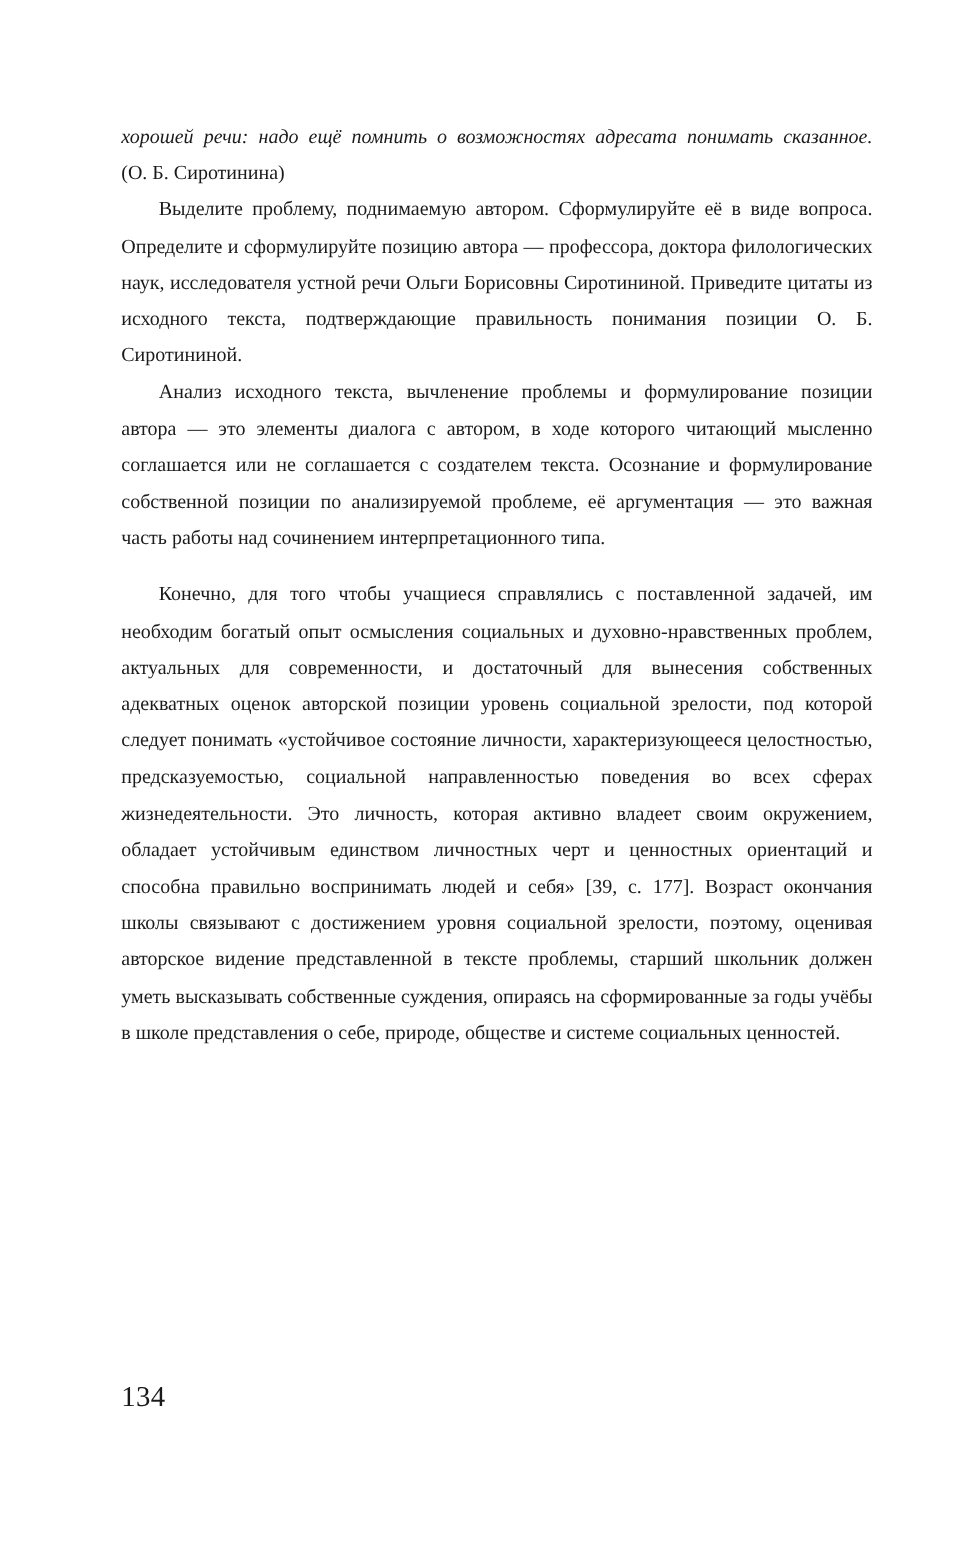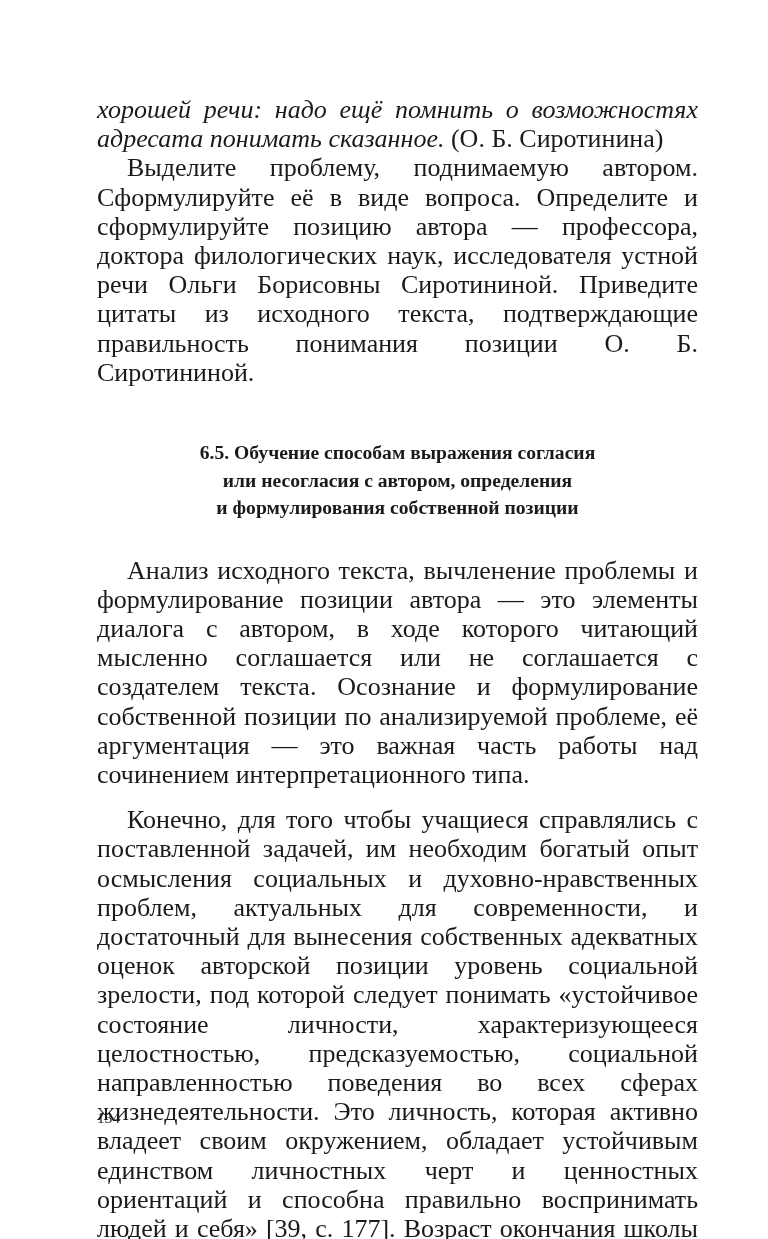--- a/index.html
+++ b/index.html
@@ -25,21 +25,21 @@
     background: #ffffff;
   }
   .text-column {
     position: absolute;
     left: 97px;
     top: 95px;
     width: 601px;
   }
   p {
     margin: 0;
-    font-size: 26px;
+    font-size: 16px;
     line-height: 29.2px;
     text-align: justify;
     text-justify: inter-word;
     hyphens: manual;
   }
   .epigraph-tail {
     font-style: italic;
   }
   .epigraph-tail .attrib {
     font-style: normal;
@@ -58,42 +58,37 @@
   .heading .line {
     display: block;
   }
   .body-block p + p {
     margin-top: 16px;
   }
   .folio {
     position: absolute;
     left: 97px;
     top: 1106px;
-    font-size: 15px;
+    font-size: 23px;
     line-height: 24px;
     letter-spacing: 0.3px;
   }
   .nb { white-space: nowrap; }
 </style>
 </head>
 <body>
 
 <div class="page">
 
   <div class="text-column">
 
     <p class="epigraph-tail"><span>хорошей речи: надо ещё помнить о возможностях адресата понимать сказанное.</span> <span class="attrib nb">(О. Б. Сиротинина)</span></p>
 
     <p class="indent">Выделите проблему, поднимаемую автором. Сформулируйте её в виде вопроса. Определите и сформулируйте позицию автора — профессора, доктора филологических наук, исследователя устной речи Ольги Борисовны Сиротининой. Приведите цитаты из исходного текста, подтверждающие правильность понимания позиции О. Б. Сиротининой.</p>
 
-    <div class="heading">
-      <span class="line">6.5. Обучение способам выражения согласия</span>
-      <span class="line">или несогласия с автором, определения</span>
-      <span class="line">и формулирования собственной позиции</span>
-    </div>
 
     <div class="body-block">
       <p class="indent">Анализ исходного текста, вычленение проблемы и формулирование позиции автора — это элементы диалога с автором, в ходе которого читающий мысленно соглашается или не соглашается с создателем текста. Осознание и формулирование собственной позиции по анализируемой проблеме, её аргументация — это важная часть работы над сочинением интерпретационного типа.</p>
       <p class="indent">Конечно, для того чтобы учащиеся справлялись с поставленной задачей, им необходим богатый опыт осмысления социальных и духовно-нравственных проблем, актуальных для современности, и достаточный для вынесения собственных адекватных оценок авторской позиции уровень социальной зрелости, под которой следует понимать «устойчивое состояние личности, характеризующееся целостностью, предсказуемостью, социальной направленностью поведения во всех сферах жизнедеятельности. Это личность, которая активно владеет своим окружением, обладает устойчивым единством личностных черт и ценностных ориентаций и способна правильно воспринимать людей и себя» [39, с. 177]. Возраст окончания школы связывают с достижением уровня социальной зрелости, поэтому, оценивая авторское видение представленной в тексте проблемы, старший школьник должен уметь высказывать собственные суждения, опираясь на сформированные за годы учёбы в школе представления о себе, природе, обществе и системе социальных ценностей.</p>
     </div>
 
   </div>
 
   <div class="folio">134</div>
 

